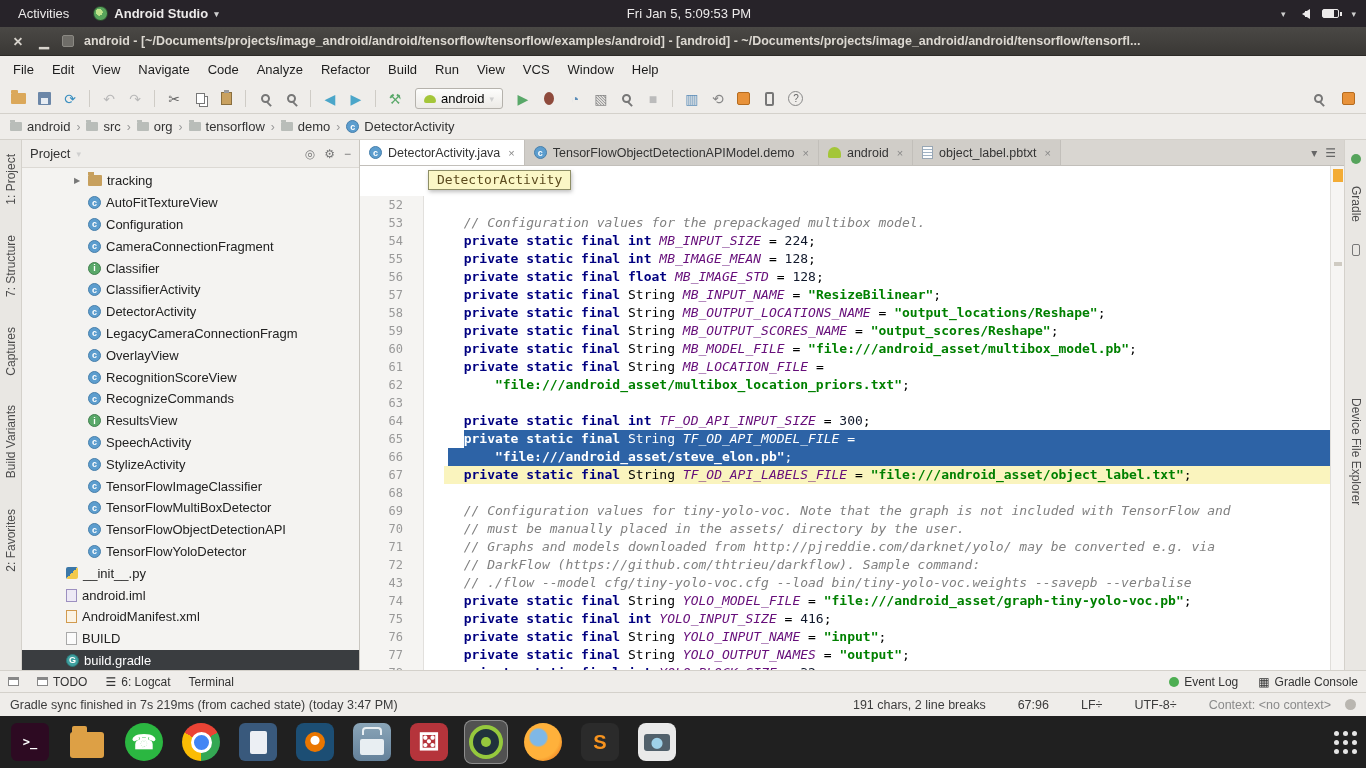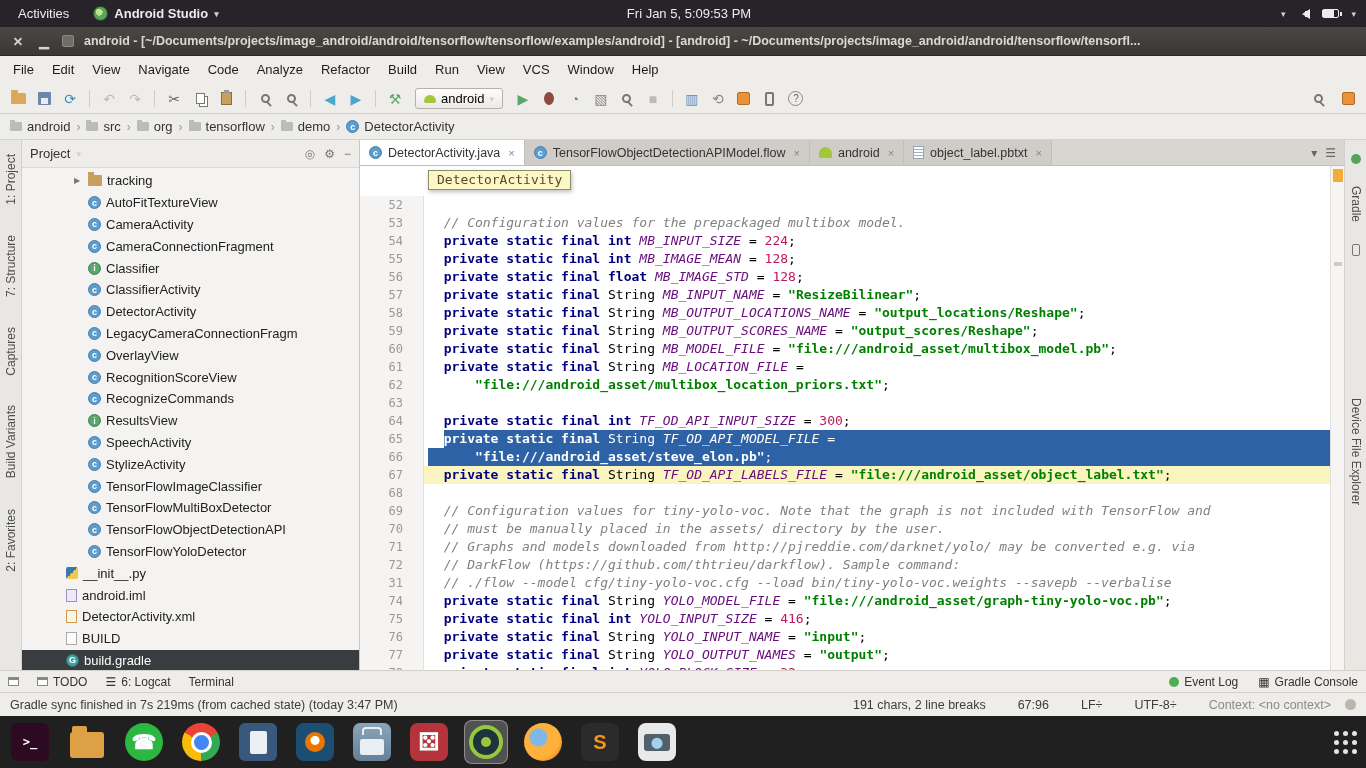--- a/index.html
+++ b/index.html
@@ -90,28 +90,28 @@
 .ic-android{width:13px;height:11px;background:#A4C639;border-radius:7px 7px 2px 2px;flex:none;}
 
 
 .editor{flex:1;min-width:0;display:flex;flex-direction:column;background:#fff;}
 .tabs{height:26px;background:#D9D6D1;border-bottom:1px solid #C2BFBA;display:flex;align-items:stretch;flex:none;}
 .tab{display:flex;align-items:center;gap:6px;padding:0 9px;font-size:12.5px;color:#333;background:#D0CDC8;border-right:1px solid #C2BFBA;}
 .tab.active{background:#FFFFFF;}
 .tab .x{color:#888;font-size:11px;margin-left:2px;}
 .tabicons{margin-left:auto;display:flex;align-items:center;gap:8px;padding:0 8px;color:#666;font-size:12px;}
 .editor-body{flex:1;min-height:0;position:relative;overflow:hidden;padding-top:30px;font-family:"DejaVu Sans Mono",monospace;font-size:13px;}
-.line{display:flex;height:18px;line-height:18px;}
+.line{display:flex;height:18px;line-height:18px;gap:20px;}
 .ln{width:64px;flex:none;text-align:right;padding-right:20px;background:#F5F4F2;border-right:1px solid #E2E0DD;color:#999;font-size:12px;}
 .lc{flex:1;display:flex;white-space:pre;padding-left:4px;min-width:0;align-items:center;}
 .lc span{white-space:pre;}
 .tok-k{color:#000080;font-weight:bold;}
 .tok-f{color:#660E7A;font-style:italic;font-weight:normal;}
 .tok-s{color:#008000;font-weight:bold;}
-.tok-n{color:#be185d;}
+.tok-n{color:#0f172a;}
 .tok-c{color:#808080;font-style:italic;}
 .tok-p{color:#000;}
 .selbody{background:#2D63A6;flex:1;}
 .selbody span{color:#FFFFFF !important;}
 .line.caret .lc{background:#FAF4BE;}
 .popup{position:absolute;top:4px;left:68px;background:#FBF7C6;border:1px solid #8E8E66;padding:1px 8px 2px 8px;color:#5B4A1E;font-family:"DejaVu Sans Mono",monospace;font-size:13px;z-index:5;box-shadow:1px 2px 4px rgba(0,0,0,.25);}
 .stripe{position:absolute;top:0;right:0;bottom:0;width:14px;background:#F6F5F3;border-left:1px solid #E0DEDA;z-index:4;}
 .stripe .mark1{position:absolute;top:3px;left:2px;width:10px;height:13px;background:#F3AC35;}
 .stripe .mark2{position:absolute;top:96px;left:3px;width:8px;height:4px;background:#CFCBC2;}
 
@@ -328,21 +328,21 @@
             <span class="tree-label">tracking</span>
           </div>
           <div class="tree-row" style="padding-left: 52px;">
             <span class="arrow"></span>
             <span class="ci cls">c</span>
             <span class="tree-label">AutoFitTextureView</span>
           </div>
           <div class="tree-row" style="padding-left: 52px;">
             <span class="arrow"></span>
             <span class="ci cls">c</span>
-            <span class="tree-label">CameraActivity</span>
+            <span class="tree-label">Configuration</span>
           </div>
           <div class="tree-row" style="padding-left: 52px;">
             <span class="arrow"></span>
             <span class="ci cls">c</span>
             <span class="tree-label">CameraConnectionFragment</span>
           </div>
           <div class="tree-row" style="padding-left: 52px;">
             <span class="arrow"></span>
             <span class="ci itf">i</span>
             <span class="tree-label">Classifier</span>
@@ -418,21 +418,21 @@
             <span class="tree-label">__init__.py</span>
           </div>
           <div class="tree-row" style="padding-left: 30px;">
             <span class="arrow"></span>
             <span class="ic-iml"></span>
             <span class="tree-label">android.iml</span>
           </div>
           <div class="tree-row" style="padding-left: 30px;">
             <span class="arrow"></span>
             <span class="ic-xml"></span>
-            <span class="tree-label">DetectorActivity.xml</span>
+            <span class="tree-label">AndroidManifest.xml</span>
           </div>
           <div class="tree-row" style="padding-left: 30px;">
             <span class="arrow"></span>
             <span class="ic-file"></span>
             <span class="tree-label">BUILD</span>
           </div>
           <div class="tree-row selected" style="padding-left: 30px;">
             <span class="arrow"></span>
             <span class="ci gr">G</span>
             <span class="tree-label">build.gradle</span>
@@ -442,21 +442,21 @@
 
     <div class="editor">
       <div class="tabs" id="tabs">
           <div class="tab active">
             <span class="ci cls">c</span>
             <span>DetectorActivity.java</span>
             <span class="x">×</span>
           </div>
           <div class="tab">
             <span class="ci cls">c</span>
-            <span>TensorFlowObjectDetectionAPIModel.flow</span>
+            <span>TensorFlowObjectDetectionAPIModel.demo</span>
             <span class="x">×</span>
           </div>
           <div class="tab">
             <span class="ic-android"></span>
             <span>android</span>
             <span class="x">×</span>
           </div>
           <div class="tab">
             <span class="ic-text"></span>
             <span>object_label.pbtxt</span>
@@ -551,21 +551,21 @@
           </div>
           <div class="line">
             <span class="ln">71</span>
             <span class="lc"><span class="tok-c">  // Graphs and models downloaded from http://pjreddie.com/darknet/yolo/ may be converted e.g. via</span></span>
           </div>
           <div class="line">
             <span class="ln">72</span>
             <span class="lc"><span class="tok-c">  // DarkFlow (https://github.com/thtrieu/darkflow). Sample command:</span></span>
           </div>
           <div class="line">
-            <span class="ln">31</span>
+            <span class="ln">43</span>
             <span class="lc"><span class="tok-c">  // ./flow --model cfg/tiny-yolo-voc.cfg --load bin/tiny-yolo-voc.weights --savepb --verbalise</span></span>
           </div>
           <div class="line">
             <span class="ln">74</span>
             <span class="lc"><span class="tok-p">  </span><span class="tok-k">private static final </span><span class="tok-p">String </span><span class="tok-f">YOLO_MODEL_FILE</span><span class="tok-p"> = </span><span class="tok-s">"file:///android_asset/graph-tiny-yolo-voc.pb"</span><span class="tok-p">;</span></span>
           </div>
           <div class="line">
             <span class="ln">75</span>
             <span class="lc"><span class="tok-p">  </span><span class="tok-k">private static final int </span><span class="tok-f">YOLO_INPUT_SIZE</span><span class="tok-p"> = </span><span class="tok-n">416</span><span class="tok-p">;</span></span>
           </div>

